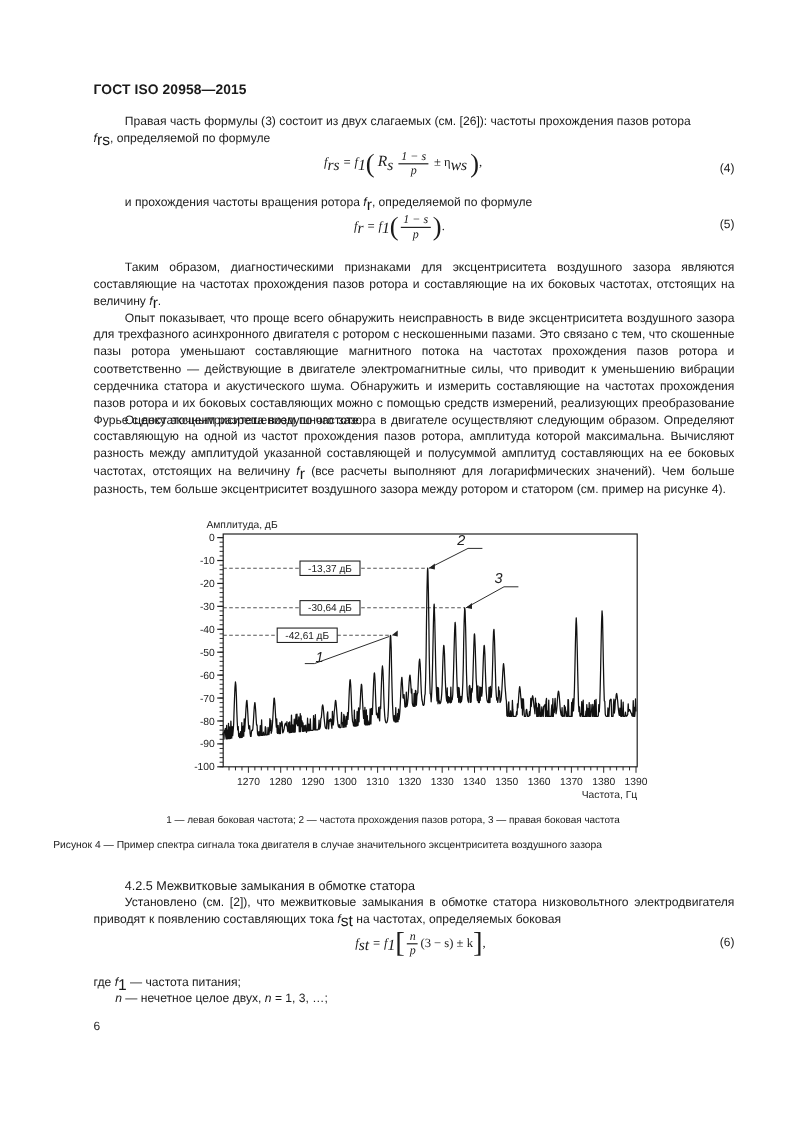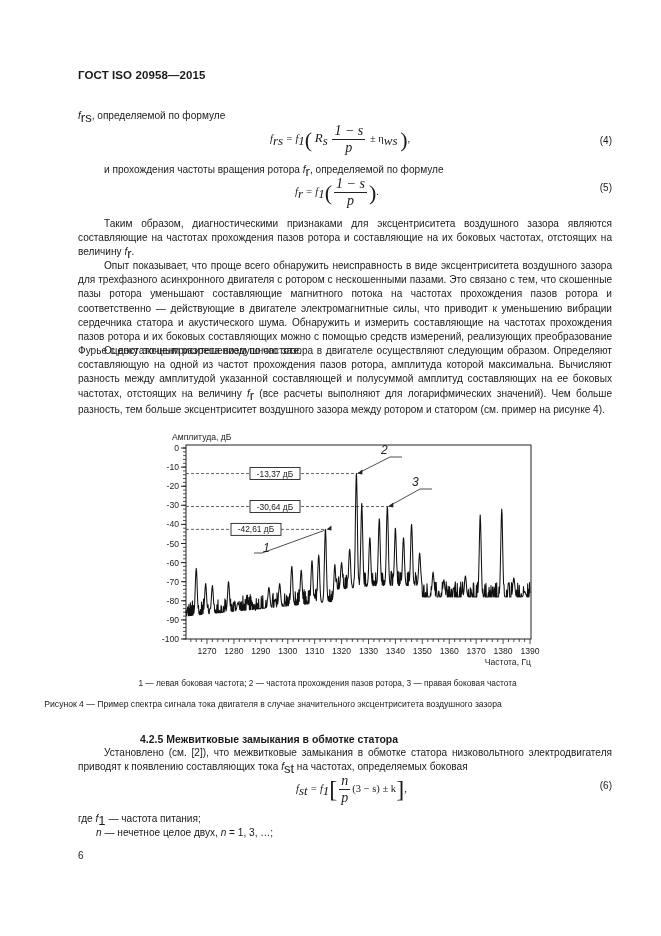--- a/index.html
+++ b/index.html
@@ -4,40 +4,40 @@
 <style>
   html, body { margin:0; padding:0; background:#ffffff; }
   body { width:661px; height:936px; position:relative; overflow:hidden;
          font-family:"Liberation Sans", sans-serif; color:#1a1a1a; }
   .abs { position:absolute; }
   .hdr { left:78px; top:69px; font-size:11.5px; font-weight:bold; letter-spacing:0.1px; }
   .p { position:absolute; left:78px; width:534px; font-size:10.1px; line-height:14.2px; text-align:justify; }
   .p .ind { display:inline-block; width:26px; }
   .eq { position:absolute; font-size:10.5px; font-style:italic; white-space:nowrap; font-family:"Liberation Serif", serif; }
   .eqn { position:absolute; right:49px; font-size:10px; }
-  .frac { display:inline-block; vertical-align:middle; text-align:center; font-size:14px; margin:0 2px; }
+  .frac { display:inline-block; vertical-align:middle; text-align:center; font-size:10px; margin:0 2px; }
   .frac .num { display:block; border-bottom:0.8px solid #222; padding:0 2px; }
   .frac .den { display:block; }
   .paren { font-size:22px; font-style:normal; vertical-align:middle; font-weight:100; }
   .brack { font-size:24px; font-style:normal; vertical-align:middle; font-weight:100; }
   sub { font-size:13px; }
   .legend { left:0; width:655px; top:678px; text-align:center; font-size:8.3px; }
   .caption { left:0; width:546px; top:699px; text-align:center; font-size:8.6px; }
-  .sect { left:104px; top:733px; font-size:10.5px; font-weight:bold;margin-left:36px; }
+  .sect { left:104px; top:733px; font-size:10.5px; font-weight:normal; }
   .pagenum { left:78px; top:850px; font-size:10px; }
   .where { position:absolute; font-size:10.1px; }
   svg text { font-family:"Liberation Sans", sans-serif; }
 </style>
 </head>
 <body>
 
 <div class="abs hdr">ГОСТ ISO 20958—2015</div>
 
 <div class="p" style="top:95px;">
-  <span class="ind"></span><br>
+  <span class="ind"></span><span>Правая часть формулы (3) состоит из двух слагаемых (см. [26]): частоты прохождения пазов ротора</span><br>
   <i>f</i><sub>rs</sub><span>, определяемой по формуле</span>
 </div>
 
 <div class="eq" style="left:270px; top:123px;">
   <span>f</span><sub>rs</sub> = <span>f</span><sub>1</sub><span class="paren">(</span>
   <span style="font-size:13px;">R</span><sub>s</sub>
   <span class="frac"><span class="num">1 − s</span><span class="den">p</span></span>
   <span style="font-style:normal;">± η</span><sub>ws</sub>
   <span class="paren">)</span><span style="font-style:normal;">,</span>
 </div>

